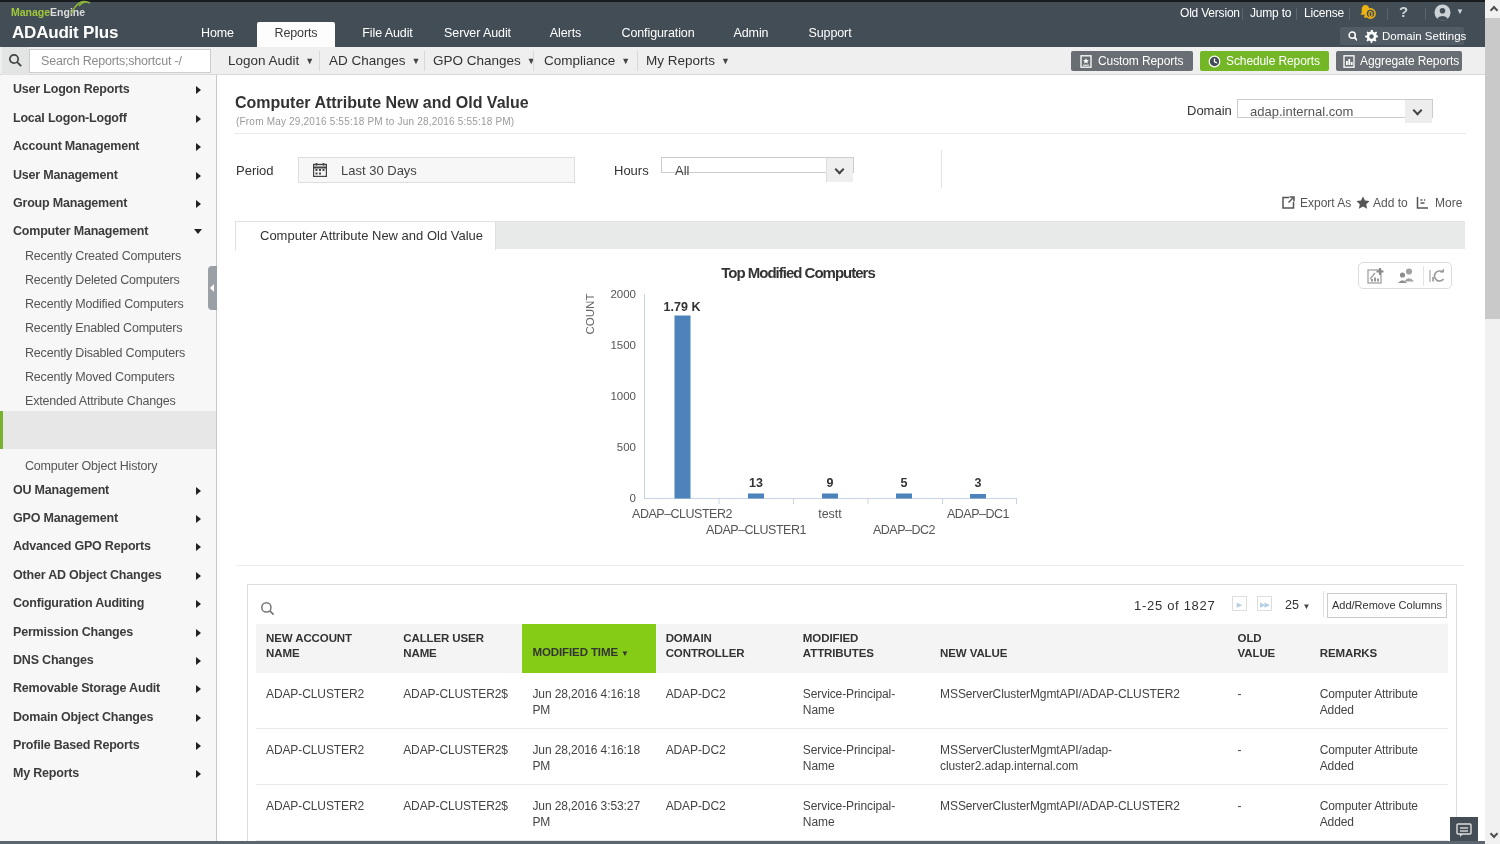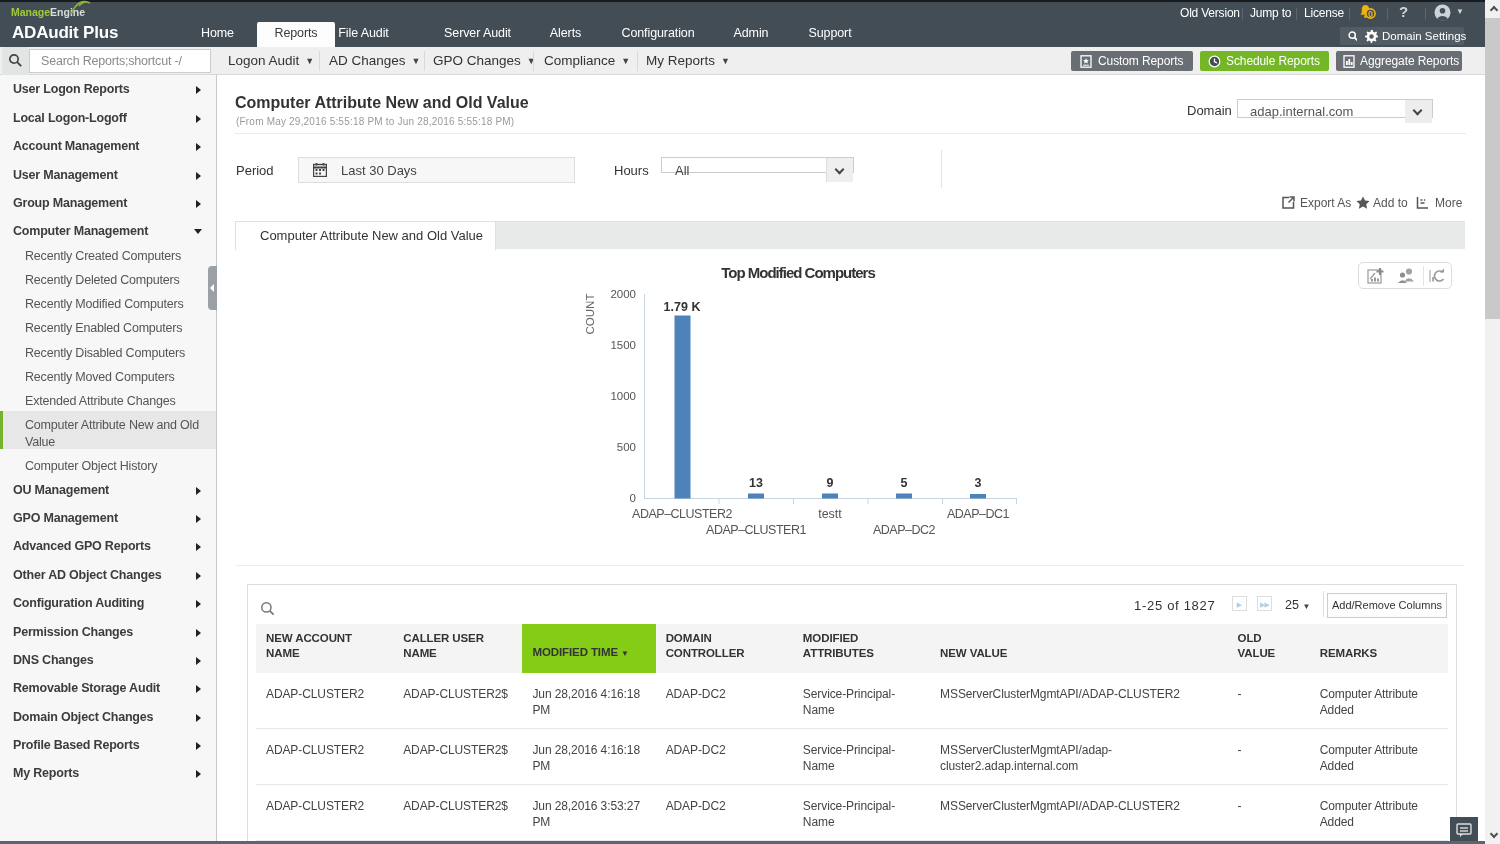--- a/index.html
+++ b/index.html
@@ -70,21 +70,21 @@
 <div id="hdr">
   <div style="position:absolute;left:0;top:0;width:1500px;height:2px;background:#191c1e;"></div>
   <div id="logo-me"><span class="m">Manage</span><span class="e">Engine</span>
     <svg width="22" height="15" viewBox="0 0 22 15" style="position:absolute;left:59px;top:-6px;">
       <path d="M1 14 Q9 -3 20 3 Q14 0 9 6" fill="none" stroke="#8db33c" stroke-width="1.5"></path>
     </svg>
   </div>
   <div id="logo-ad">ADAudit Plus</div>
   <div class="nav" style="left:190px; width:55px;">Home</div>
   <div class="nav active" style="left:257px; width:78px;">Reports</div>
-  <div class="nav" style="left:331px; width:65px;">File Audit</div>
+  <div class="nav" style="left:355px; width:65px;">File Audit</div>
   <div class="nav" style="left:435px; width:85px;">Server Audit</div>
   <div class="nav" style="left:543px; width:45px;text-align:center;">Alerts</div>
   <div class="nav" style="left:613px; width:90px;">Configuration</div>
   <div class="nav" style="left:726px; width:50px;">Admin</div>
   <div class="nav" style="left:802px; width:56px;">Support</div>
 
   <div class="toprt" style="left:1180px;">Old Version</div>
   <div class="sep-pipe" style="left:1242px;"></div>
   <div class="toprt" style="left:1250px;">Jump to</div>
   <div class="sep-pipe" style="left:1296px;"></div>
@@ -181,21 +181,20 @@
     <div class="sarr" style="top:125px;"></div>
   <div class="s1" style="top:149px;">Computer Management</div>
     <div class="sarrd" style="top:154px;"></div>
   <div class="s2" style="top:174px;">Recently Created Computers</div>
   <div class="s2" style="top:198px;">Recently Deleted Computers</div>
   <div class="s2" style="top:222px;">Recently Modified Computers</div>
   <div class="s2" style="top:246px;">Recently Enabled Computers</div>
   <div class="s2" style="top:271px;">Recently Disabled Computers</div>
   <div class="s2" style="top:295px;">Recently Moved Computers</div>
   <div class="s2" style="top:319px;">Extended Attribute Changes</div>
-  <div class="s2" style="top:342px; line-height:16.5px;">Computer Attribute New and Old<br>Value</div>
   <div class="s2" style="top:384px;">Computer Object History</div>
   <div class="s1" style="top:408px;">OU Management</div>
     <div class="sarr" style="top:412px;"></div>
   <div class="s1" style="top:436px;">GPO Management</div>
     <div class="sarr" style="top:440px;"></div>
   <div class="s1" style="top:464px;">Advanced GPO Reports</div>
     <div class="sarr" style="top:468px;"></div>
   <div class="s1" style="top:493px;">Other AD Object Changes</div>
     <div class="sarr" style="top:497px;"></div>
   <div class="s1" style="top:521px;">Configuration Auditing</div>

